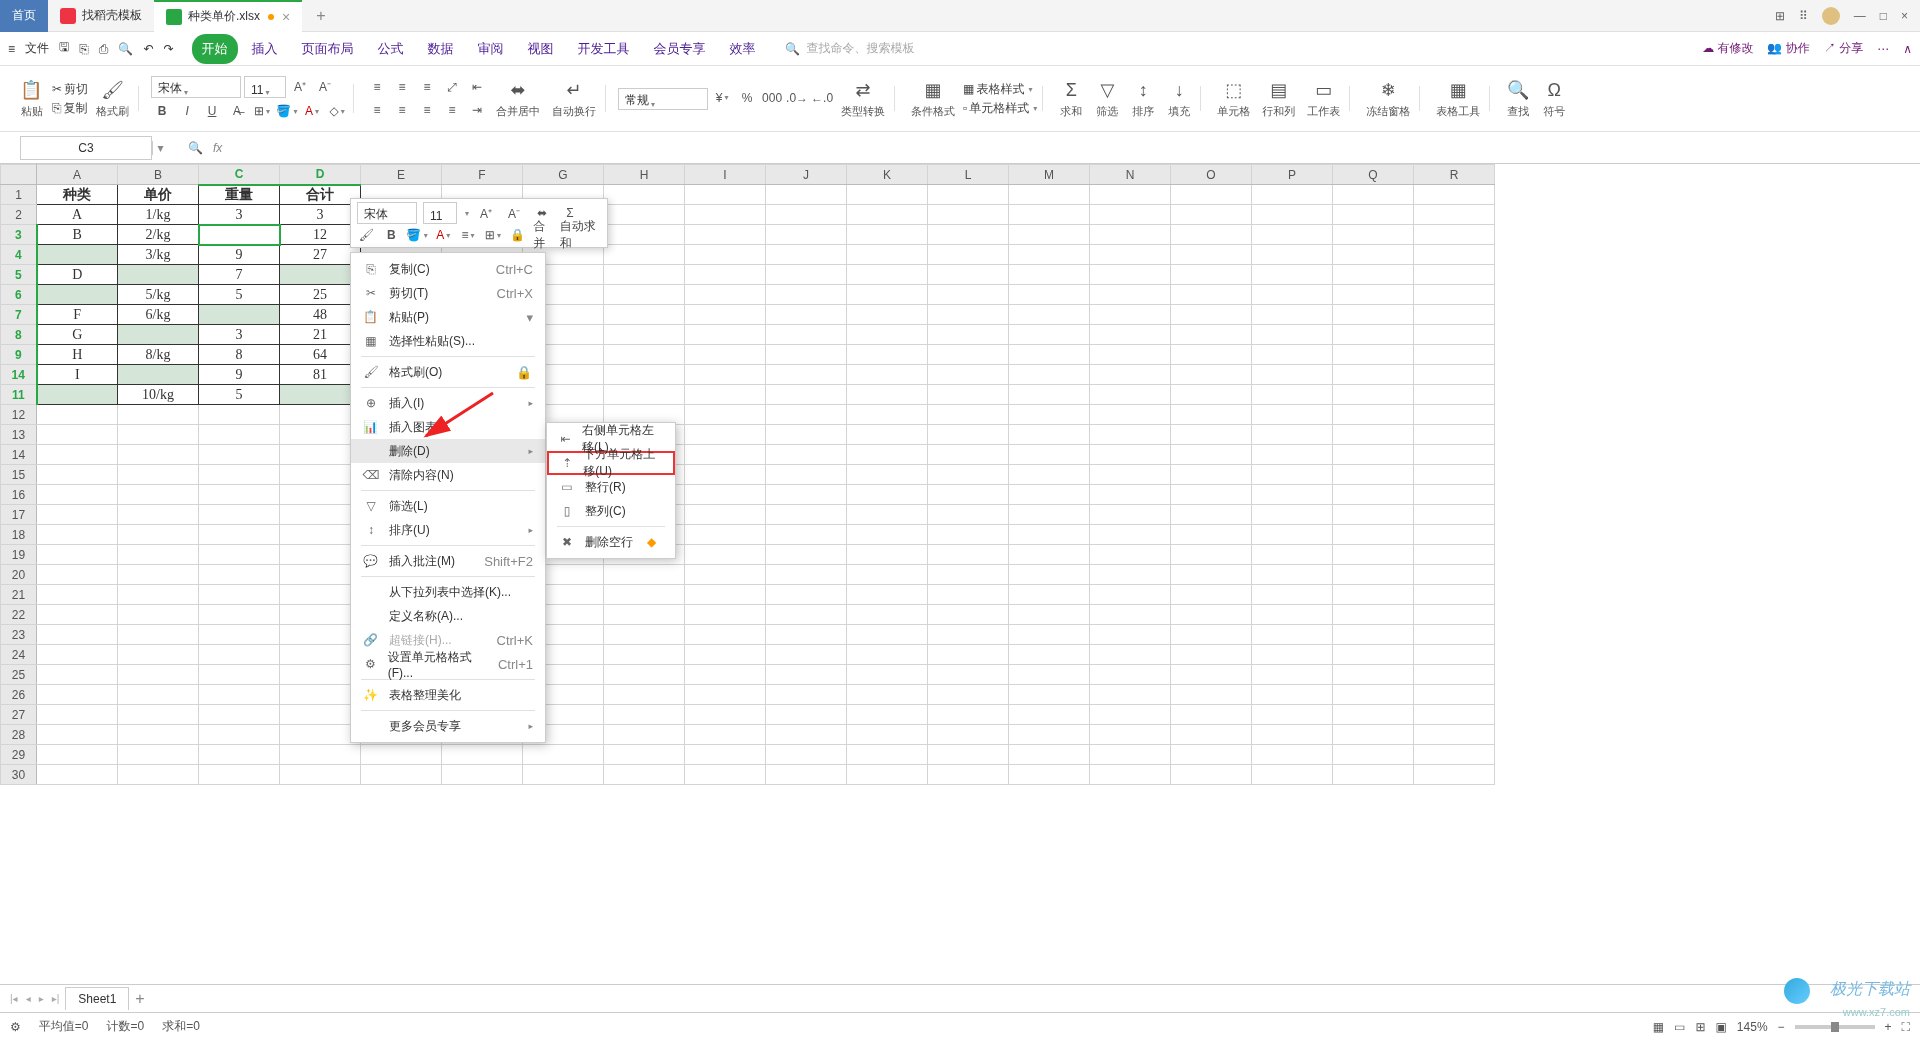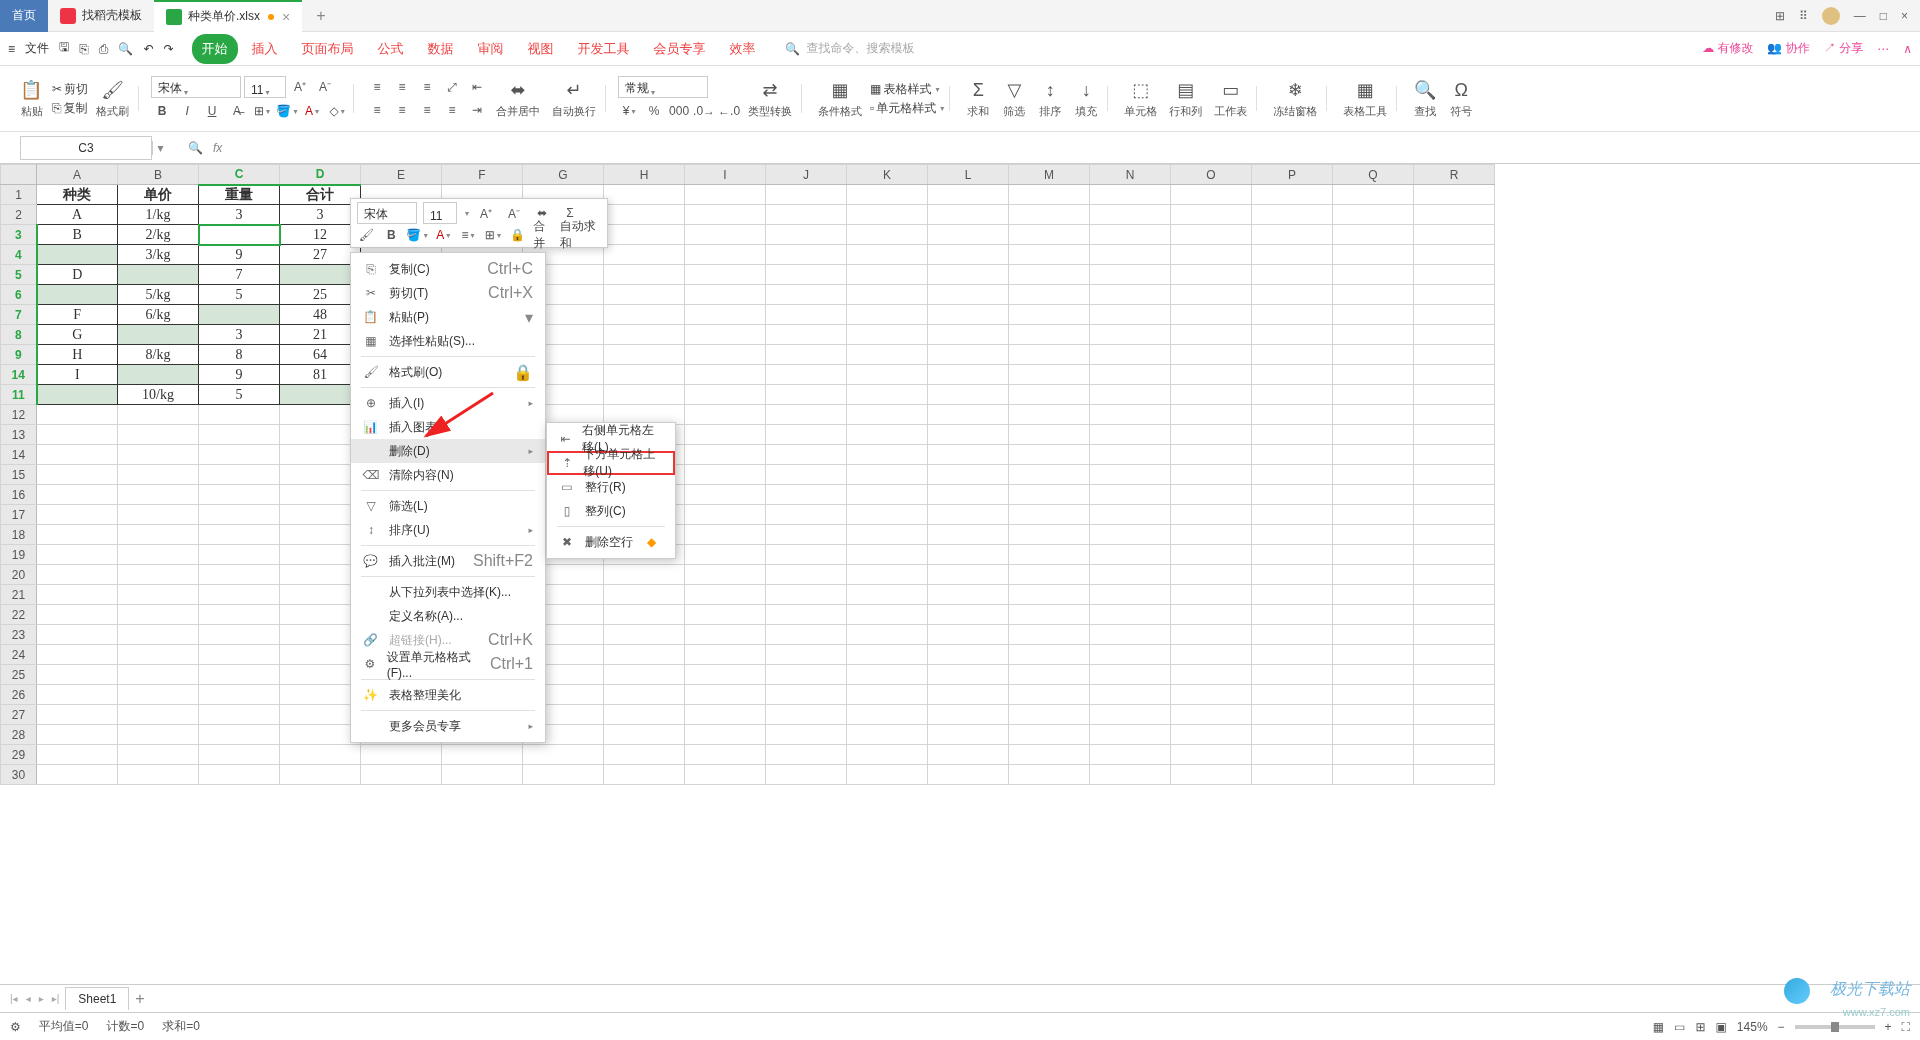--- a/index.html
+++ b/index.html
@@ -10,24 +10,24 @@
 .tab.home { background: #4a7ab8; color: #fff; }
 .tab-icon { width: 16px; height: 16px; margin-right: 6px; display: inline-block; }
 .tab-close { margin-left: 8px; color: #999; font-size: 14px; }
 .tab-dot { width: 6px; height: 6px; background: #f90; border-radius: 50%; margin-left: 8px; }
 .tab-plus { padding: 0 14px; color: #888; font-size: 16px; }
 .titlebar-right { margin-left: auto; display: flex; align-items: center; gap: 14px; padding-right: 12px; color: #666; }
 
 .menubar { height: 34px; display: flex; align-items: center; border-bottom: 1px solid #e0e0e0; padding: 0 8px; }
 .menu-left { display: flex; align-items: center; gap: 10px; }
 .menu-tabs { display: flex; align-items: center; gap: 4px; margin-left: 18px; }
-.menu-tab { padding: 6px 10px; font-size: 13px; cursor: pointer; color: #ef4444; }
+.menu-tab { padding: 6px 10px; font-size: 13px; cursor: pointer; color: #4c1d95; }
 .menu-tab.active { background: #2aa745; color: #fff; border-radius: 14px; }
 .menu-search { margin-left: 20px; display: flex; align-items: center; gap: 6px; color: #aaa; font-size: 12px; }
-.menu-right { margin-left: auto; display: flex; align-items: center; gap: 14px; color: #ec4899; font-size: 12px; }
+.menu-right { margin-left: auto; display: flex; align-items: center; gap: 14px; color: #701a75; font-size: 12px; }
 
 .ribbon { height: 66px; display: flex; align-items: center; padding: 0 10px; border-bottom: 1px solid #e0e0e0; gap: 6px; }
 .ribbon-group { display: flex; align-items: center; gap: 4px; padding: 0 6px; position: relative; }
 .ribbon-group::after { content: ""; position: absolute; right: 0; top: 8px; bottom: 8px; width: 1px; background: #e0e0e0; }
 .ribbon-group:last-child::after { display: none; }
 .ribbon-col { display: flex; flex-direction: column; align-items: center; gap: 2px; font-size: 11px; color: #555; padding: 0 4px; }
 .ribbon-btn { width: 22px; height: 20px; display: flex; align-items: center; justify-content: center; color: #555; font-size: 12px; }
 .ribbon-row { display: flex; gap: 3px; }
 .dropdown-combo { border: 1px solid #ccc; height: 22px; display: flex; align-items: flex-end; padding: 0 6px; font-size: 12px; background: #fff; }
 .carrot { font-size: 8px; color: #888; margin-left: 2px; }
@@ -57,21 +57,21 @@
 .statusbar { height: 28px; display: flex; align-items: center; border-top: 1px solid #ccc; padding: 0 10px; gap: 18px; font-size: 12px; color: #555; }
 .statusbar .right { margin-left: auto; display: flex; align-items: center; gap: 10px; }
 
 .mini-toolbar { position: absolute; left: 350px; top: 198px; width: 258px; height: 50px; background: #fff; border: 1px solid #ccc; box-shadow: 2px 2px 8px rgba(0,0,0,0.2); display: flex; flex-direction: column; padding: 3px 6px; z-index: 50; }
 .mini-row { display: flex; align-items: center; gap: 6px; height: 22px; }
 .mini-item { font-size: 12px; color: #444; display: flex; align-items: center; gap: 2px; }
 
 .context-menu { position: absolute; left: 350px; top: 252px; width: 196px; background: #fff; border: 1px solid #ccc; box-shadow: 2px 2px 10px rgba(0,0,0,0.25); z-index: 50; padding: 4px 0; }
 .menu-item { height: 24px; display: flex; align-items: center; padding: 0 12px; font-size: 12px; color: #333; gap: 10px; cursor: pointer; }
 .menu-item:hover, .menu-item.hover { background: #e8e8e8; }
-.menu-item .shortcut { margin-left: auto; color: #888; font-size: 16px; }
+.menu-item .shortcut { margin-left: auto; color: #888; font-size: 13px; }
 .menu-item .arrow { margin-left: auto; color: #888; font-size: 9px; }
 .menu-sep { height: 1px; background: #e0e0e0; margin: 3px 10px; }
 .menu-icon-cell { width: 16px; display: flex; justify-content: center; color: #666; }
 
 .sub-menu { position: absolute; left: 546px; top: 422px; width: 130px; background: #fff; border: 1px solid #ccc; box-shadow: 2px 2px 10px rgba(0,0,0,0.25); z-index: 60; padding: 4px 0; }
 .sub-menu .menu-item.highlight { border: 2px solid #e33; background: #fff; }
 
 .red-arrow { position: absolute; left: 418px; top: 388px; z-index: 70; pointer-events: none; }
 
 .watermark { position: absolute; right: 10px; bottom: 40px; font-size: 16px; color: #78b8e0; font-style: italic; z-index: 5; }
@@ -209,21 +209,21 @@
     <div class="ribbon-col">
         <span class="big-icon">⬌</span>
         <span>合并居中</span>
       </div>
     <div class="ribbon-col">
         <span class="big-icon">↵</span>
         <span>自动换行</span>
       </div>
   </div>
   <div class="ribbon-group">
-    <div style="display:flex;flex-direction:column;gap:3px">
+    <div style="display:flex;flex-direction:row;gap:3px">
       <div class="dropdown-combo" style="width:90px">
           <span>常规</span>
           <span class="carrot">▾</span>
         </div>
       <div class="ribbon-row">
         <span class="ribbon-btn">¥<span class="carrot">▾</span></span>
         <span class="ribbon-btn">%</span>
         <span class="ribbon-btn">000</span>
         <span class="ribbon-btn">.0→</span>
         <span class="ribbon-btn">←.0</span>

